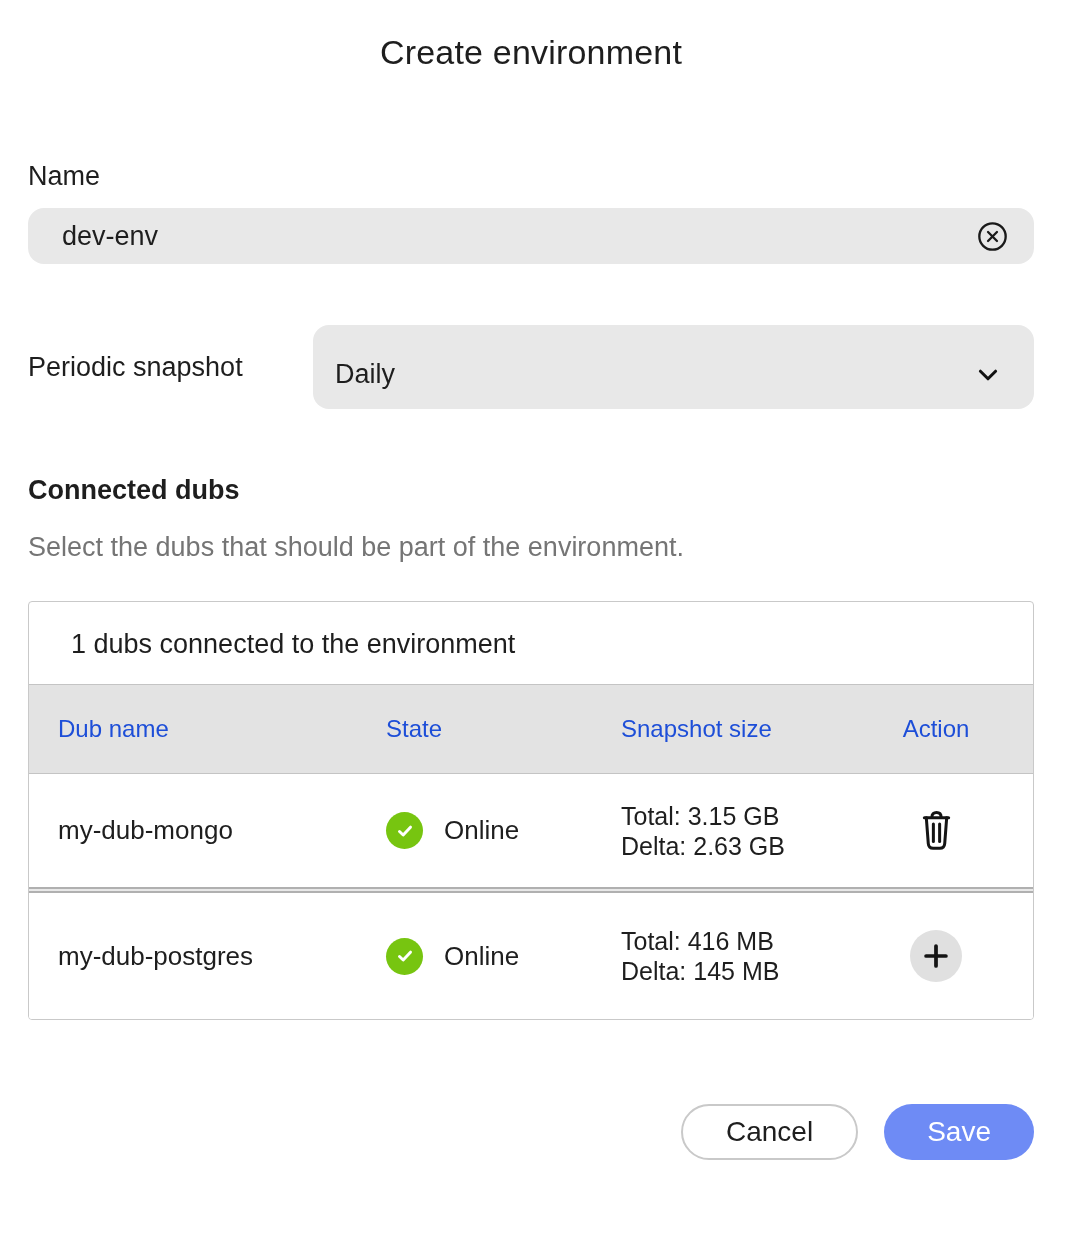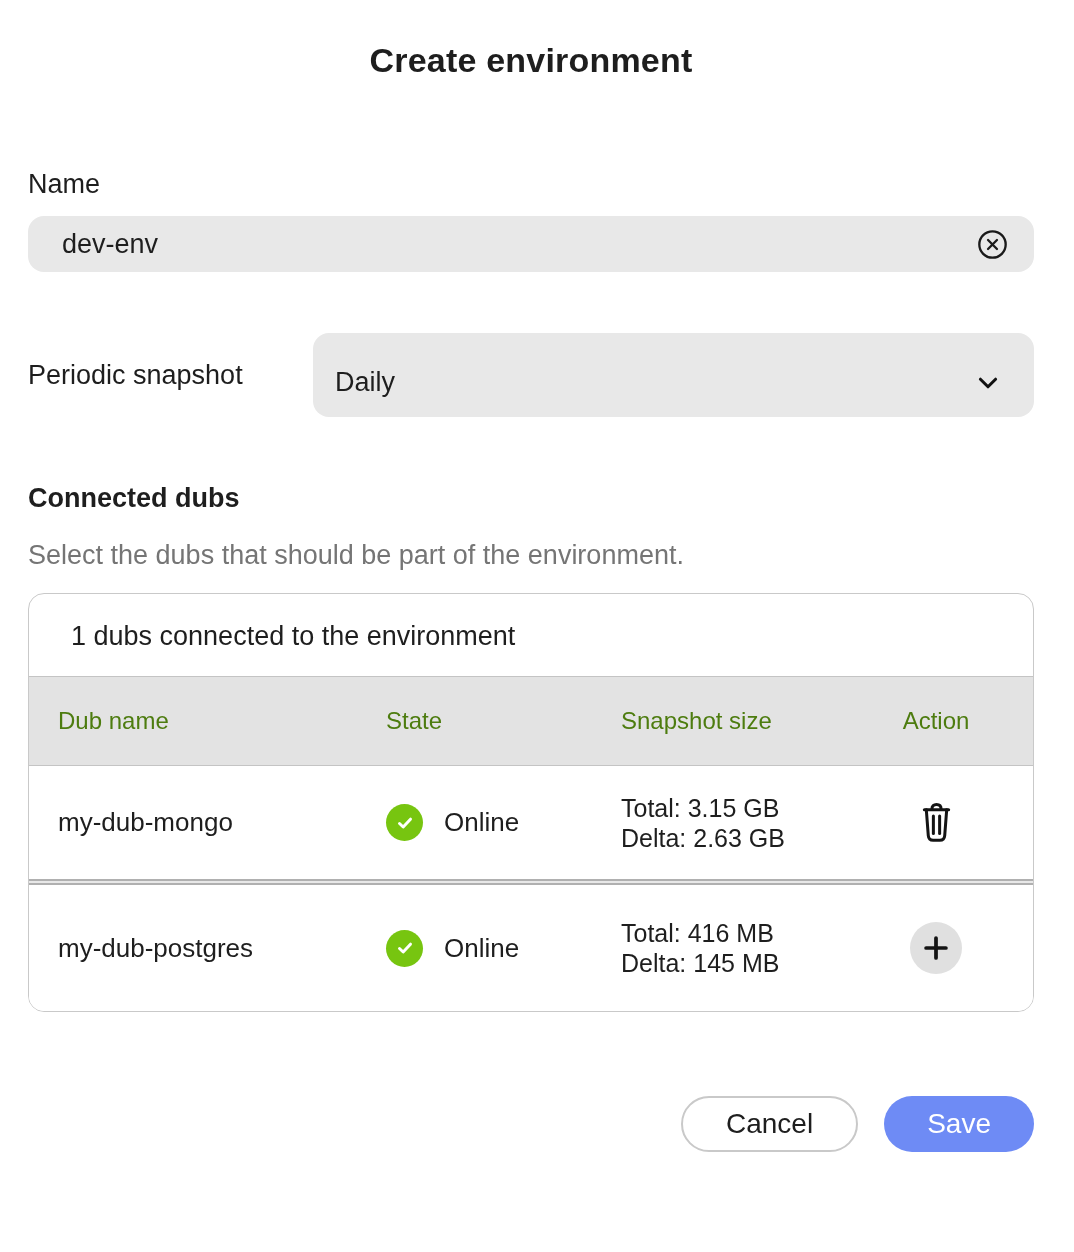--- a/index.html
+++ b/index.html
@@ -15,26 +15,26 @@
   .page {
     width: 1074px;
     height: 1252px;
     padding: 0 40px 0 28px;
     font-family: "Liberation Sans", sans-serif;
     color: var(--text);
     background: #fff;
     overflow: hidden;
   }
   .dialog-title {
-    margin: 8px;
+    margin: 0;
     padding-top: 30px;
     text-align: center;
     font-size: 34px;
     line-height: 44px;
-    font-weight: 700;
+    font-weight: 400;
     letter-spacing: 0.2px;
   }
   .name-label {
     margin-top: 86px;
     font-size: 27px;
     line-height: 32px;
   }
   .text-input {
     margin-top: 16px;
     height: 56px;
@@ -83,41 +83,41 @@
     margin: 66px 0 0;
     font-size: 27px;
     font-weight: 700;
   }
   .section-desc {
     margin: 26px 0 0;
     font-size: 27px;
     color: #757575;
   }
   .dubs-panel {
-    margin-top: 22px;
+    margin-top: 38px;
     border: 1px solid var(--border);
-    border-radius: 16px;
+    border-radius: 4px;
     overflow: hidden;
     background: #fff;
   }
   .dubs-summary {
     padding: 27px 20px 24px 42px;
     font-size: 27px;
   }
   .tgrid {
     display: grid;
     grid-template-columns: 357px 235px 268px 1fr;
     align-items: center;
   }
   .thead {
     height: 90px;
     background: var(--thead-bg);
     border-top: 1px solid #c4c4c4;
     border-bottom: 1px solid #c4c4c4;
-    color: #4d7c0f;
+    color: #1d4ed8;
     font-size: 24px;
   }
   .trow {
     height: 113px;
     background: #fff;
     font-size: 26px;
   }
   .trow.row-2 { height: 126px; }
   .cell-1 { padding-left: 29px; }
   .cell-action {

